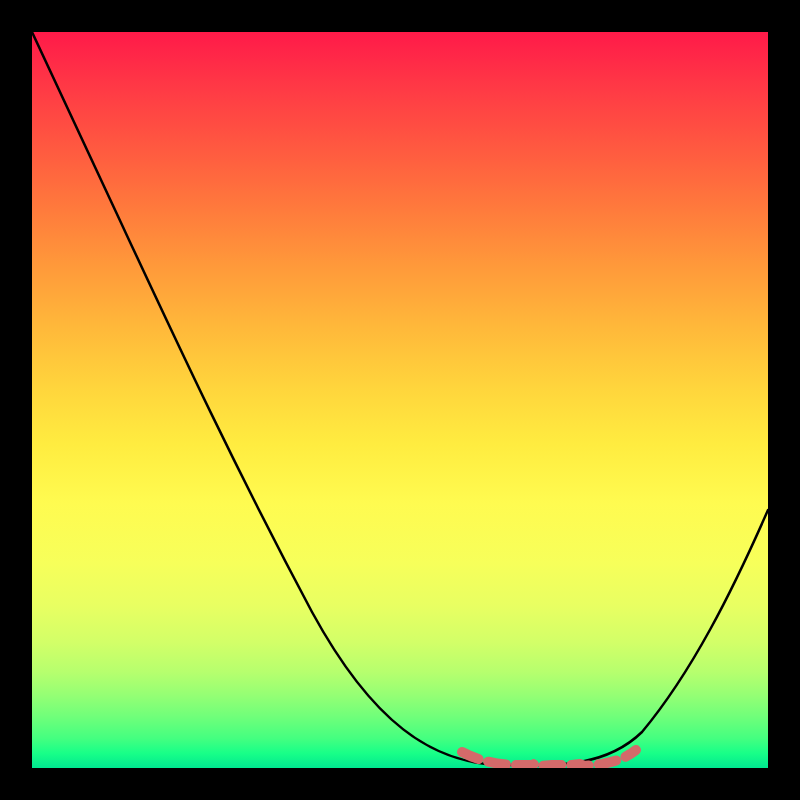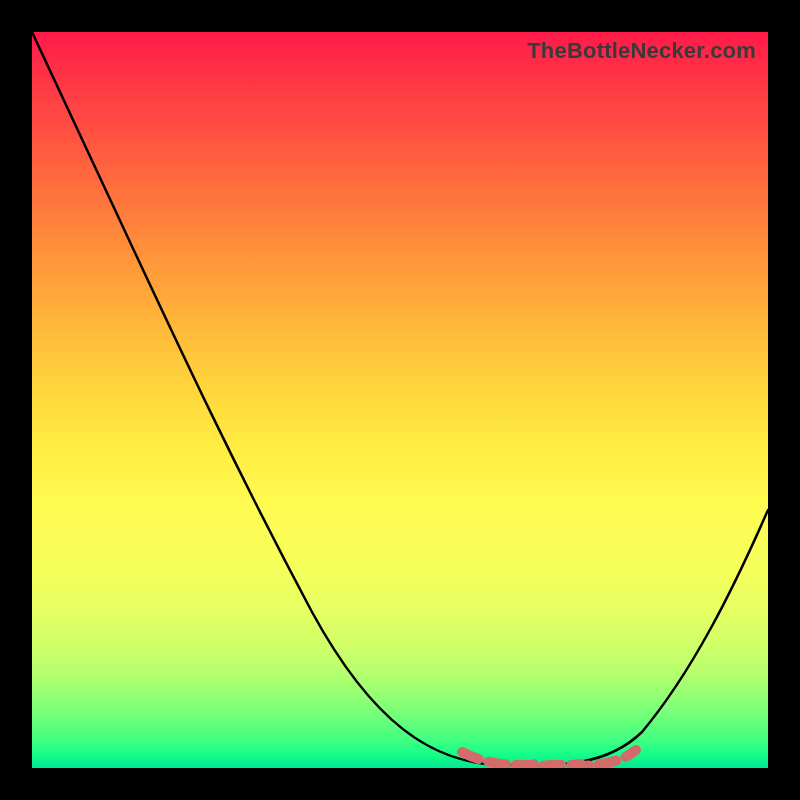--- a/index.html
+++ b/index.html
@@ -46,21 +46,20 @@
     left: 0;
     top: 0;
     width: 736px;
     height: 736px;
   }
 </style>
 </head>
 <body>
 <div class="wrapper">
   <div class="plot-area">
-    <div class="watermark">TheBottleNecker.com</div>
     <svg class="curves" viewBox="0 0 736 736" preserveAspectRatio="none">
       <path d="M 0 0
                C 28 60, 56 120, 84 180
                C 140 300, 200 430, 280 580
                C 340 690, 400 732, 470 733
                C 530 734, 575 734, 610 700
                C 660 640, 700 560, 736 478" fill="none" stroke="#000" stroke-width="2.5" stroke-linecap="round"></path>
       <path d="M 430 720
                C 445 728, 462 732, 480 733
                L 500 733

